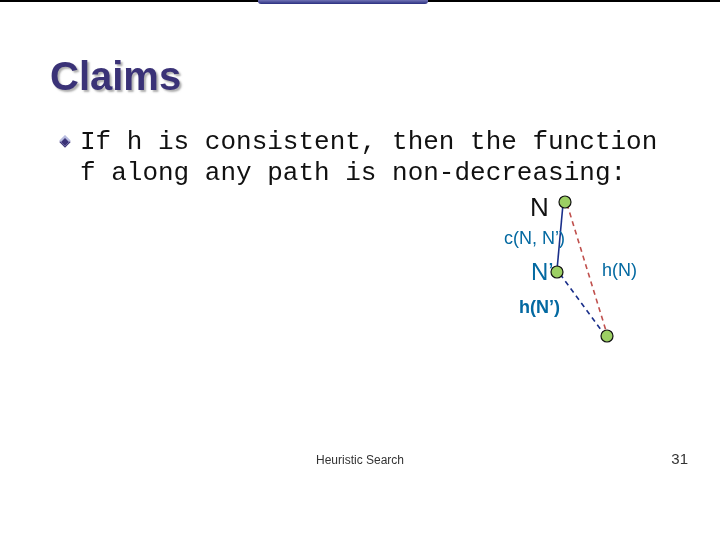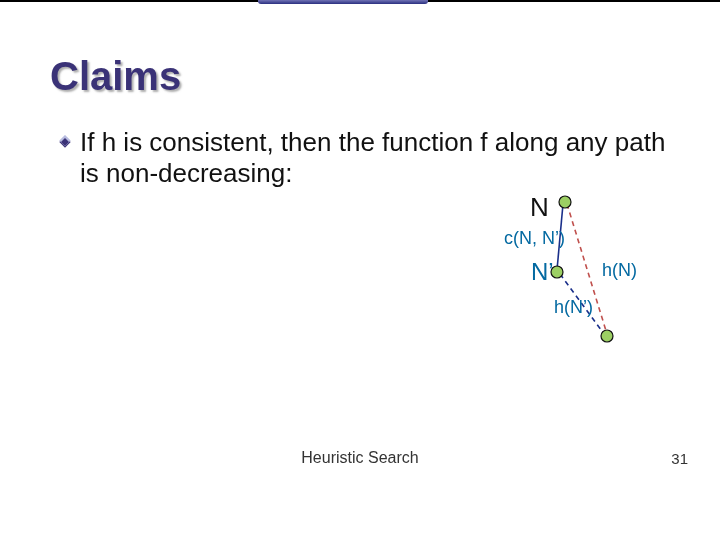--- a/index.html
+++ b/index.html
@@ -43,20 +43,21 @@
     letter-spacing: 0;
   }
   .bullet-row {
     display: flex;
     align-items: flex-start;
     gap: 8px;
     margin-left: 8px;
     font-size: 26px;
     color: #111;
     line-height: 1.18;
+    font-family: Liberation Mono, monospace;
   }
   .bullet-icon {
     width: 14px; height: 14px;
     margin-top: 8px;
     flex: 0 0 auto;
   }
   .bullet-text { flex: 1 1 auto; }
   .node-N-label {
     position: absolute;
     left: 530px; top: 192px;
@@ -79,26 +80,26 @@
   }
   .edge-label {
     position: absolute;
     font-size: 18px;
     color: #0369a1;
     white-space: nowrap;
   }
   .cNN  { left: 504px; top: 228px; }
   .Np   { left: 531px; top: 258px; font-size: 24px; }
   .hN   { left: 602px; top: 260px; }
-  .hNp  { left: 554px; top: 297px; }
+  .hNp  { left: 519px; top: 297px; font-weight: bold; }
   .footer-center {
     position: absolute;
     left: 0; right: 0; bottom: 16px;
     text-align: center;
-    font-size: 16px;
+    font-size: 12px;
     color: #333;
   }
   .footer-num {
     position: absolute;
     right: 32px; bottom: 16px;
     font-size: 15px;
     color: #333;
     text-align: right;
   }
 </style>

